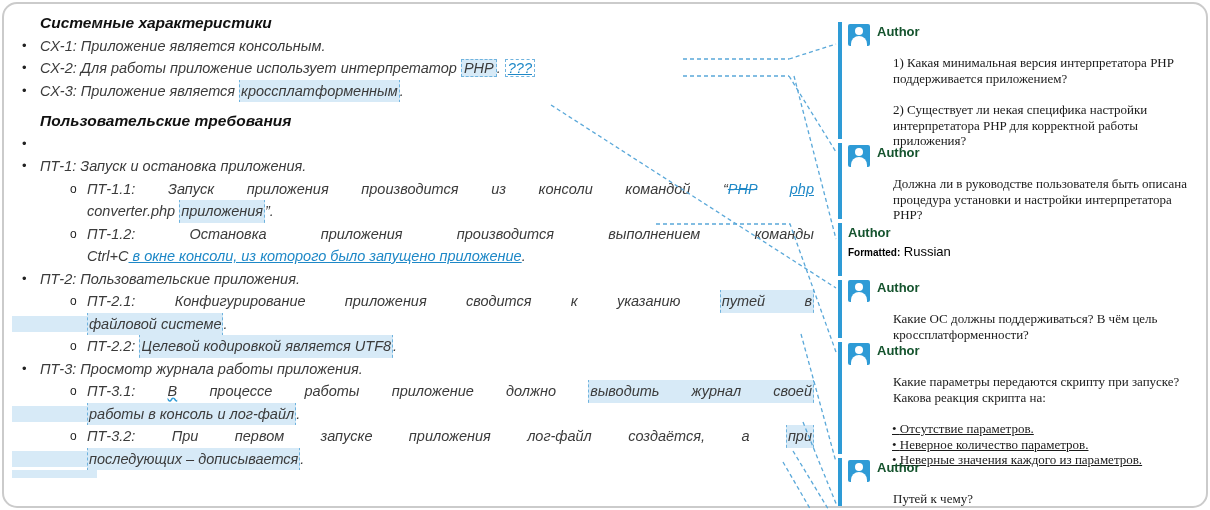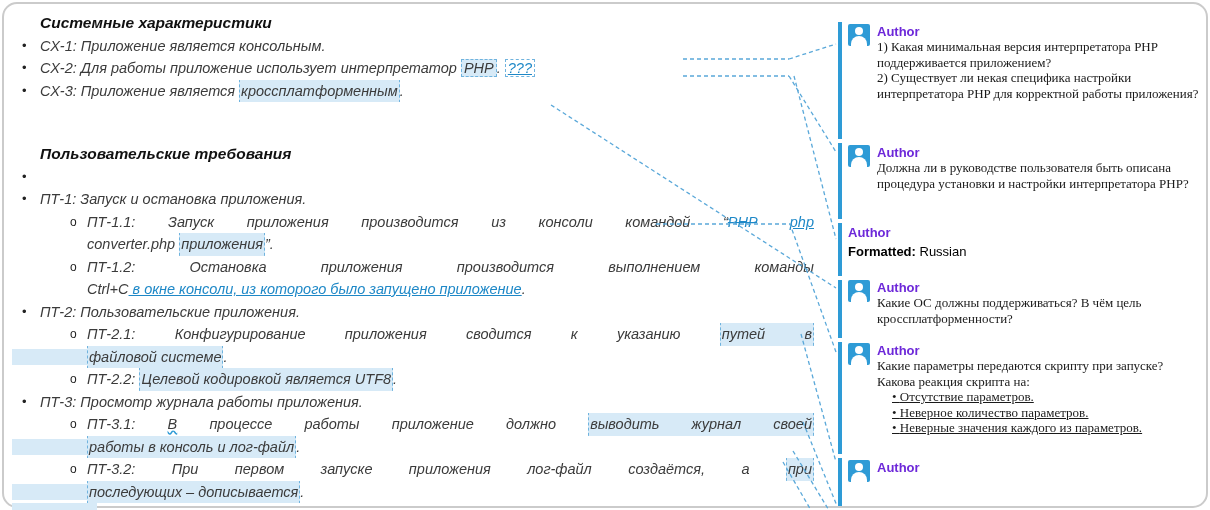--- a/index.html
+++ b/index.html
@@ -5,21 +5,21 @@
   html,body{margin:0;padding:0;background:#fff;}
   body{width:1210px;height:510px;position:relative;overflow:hidden;
        font-family:"Liberation Sans",sans-serif;}
   #page{position:absolute;inset:2px;border:2px solid #cbcbcb;border-radius:15px;background:#fff;}
 
   
   #docpane{position:absolute;left:8px;top:8px;width:802px;}
   .line{position:relative;height:22.5px;line-height:22.5px;overflow:hidden;
         font-style:italic;font-size:14.5px;color:#3b3b3b;white-space:nowrap;}
   .line.h1{padding-left:28px;font-weight:bold;color:#111;font-size:15.5px;white-space:nowrap;}
-  .line.gap{margin-top:41px;}
+  .line.gap{margin-top:8px;}
   .line.b1{padding-left:28px;}
   .line.b2,.line.c2{padding-left:75px;}
   .line.just{white-space:normal;text-align:justify;}
   .line.just::after{content:"";display:inline-block;width:100%;height:0;}
   .line.stub{height:10px;}
   .bullet{position:absolute;top:0;font-style:normal;color:#222;}
   .bullet.lv1{left:10px;font-size:13px;}
   .bullet.lv2{left:58px;font-size:12px;}
 
   .s-hl{background:#d7eaf7;border:1px dashed #6fb3de;padding:8px 1px;}
@@ -33,27 +33,27 @@
 
   
   .card{position:absolute;left:844px;width:356px;display:flex;gap:7px;}
   .avatar{flex:0 0 22px;width:22px;height:22px;background:#2e9bd6;border-radius:2px;
           position:relative;overflow:hidden;}
   .avatar::before{content:"";position:absolute;top:3px;left:7px;width:8px;height:8px;
           border-radius:50%;background:#fff;}
   .avatar::after{content:"";position:absolute;top:12px;left:3px;width:16px;height:12px;
           border-radius:8px 8px 0 0;background:#fff;}
   .cbody{flex:1;min-width:0;}
-  .cauthor{font-weight:bold;font-size:13px;color:#6d28d9;line-height:15px;}
+  .cauthor{font-weight:bold;font-size:13px;color:#14532d;line-height:15px;}
   .ctext{font-family:"Liberation Serif",serif;font-size:13px;line-height:15.5px;color:#1a1a1a;}
-  .ctext p{margin:0;}
+  .ctext p{margin:16px;}
   .ctext ul{margin:0 0 0 15px;padding:0;list-style:none;text-decoration:underline;}
   .ctext li::before{content:"• ";}
   .chg .cauthor{margin-bottom:2px;}
-  .chglabel{font-weight:bold;font-size:13px;}
+  .chglabel{font-weight:bold;font-size:10px;}
   .chgval{font-size:13px;}
 
   .rail{position:absolute;left:834px;width:4px;background:#2e9bd6;}
   #connectors{position:absolute;inset:0;pointer-events:none;}
 </style>
 </head>
 <body>
 
 <div id="page">
   <div id="docpane">
@@ -128,20 +128,23 @@
               <li>Неверное количество параметров.</li>
               <li>Неверные значения каждого из параметров.</li>
             </ul>
           </div>
         </div>
       </div>
       <div class="card" style="top: 456px;">
         <div class="avatar"></div>
         <div class="cbody">
           <div class="cauthor">Author</div>
+          <div class="ctext">
+            <p>Путей к чему?</p>
+          </div>
         </div>
       </div>
     </div>
 
   <div class="rail" style="top:18px;height:117px"></div>
   <div class="rail" style="top:139px;height:76px"></div>
   <div class="rail" style="top:219px;height:53px"></div>
   <div class="rail" style="top:276px;height:58px"></div>
   <div class="rail" style="top:338px;height:112px"></div>
   <div class="rail" style="top:454px;height:48px"></div>

